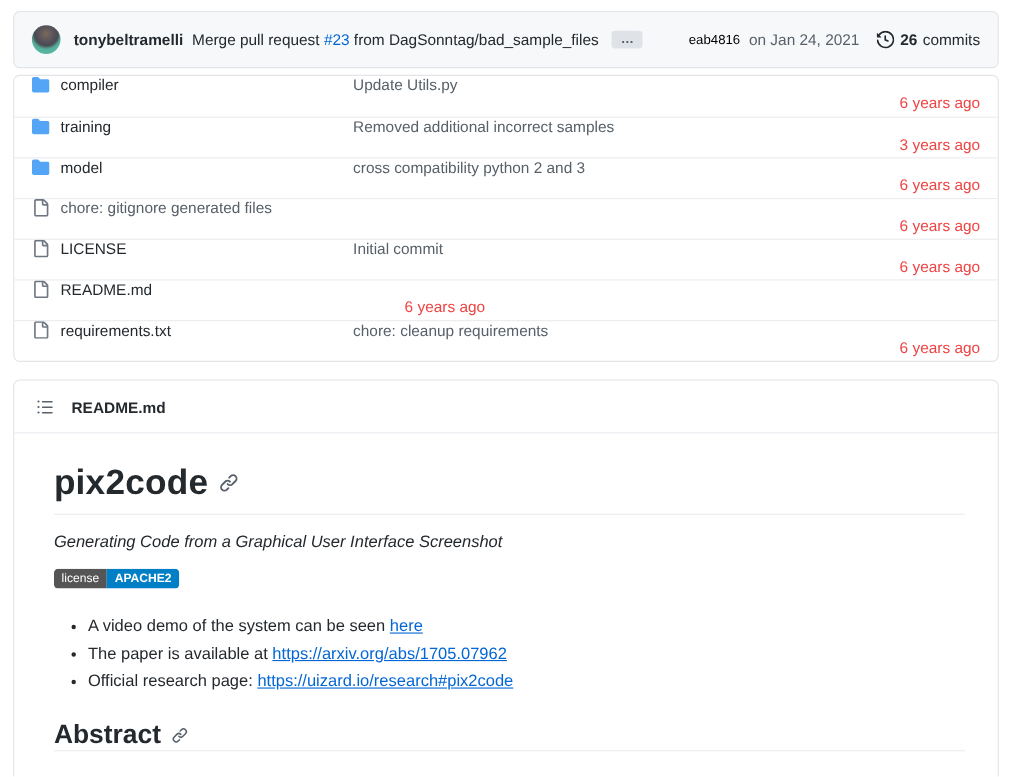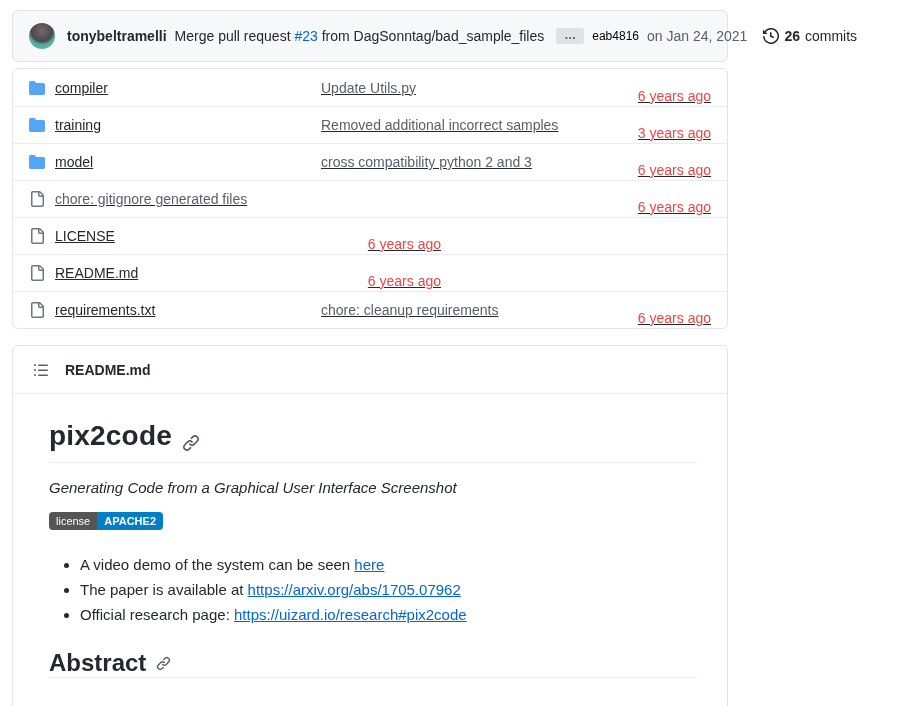--- a/index.html
+++ b/index.html
@@ -10,21 +10,21 @@
     font-size: 14px;
   }
   .page {
     width: 920px;
     height: 706px;
     overflow: hidden;
     position: relative;
     background: #fff;
   }
   .box {
-    width: 716px;
+    width: 896px;
     margin-left: 12px;
     border: 1px solid #e1e4e8;
     border-radius: 6px;
     background: #fff;
   }
 
   
   .commit-bar {
     margin-top: 10px;
     height: 52px;
@@ -79,25 +79,23 @@
     margin-left: 8px;
     text-align: center;
   }
   .commits-link .count { font-weight: 700; }
   .icon-history { color: #24292f; display: inline-flex; }
 
   
   .file-table { margin-top: 6px; }
   .file-row {
     display: flex;
-    align-items: center;
     height: 37px;
     padding: 0 16px;
     border-top: 1px solid #eaecef;
-    text-decoration: underline;
   }
   .file-row:first-child { border-top: none; }
   .col-icon {
     width: 16px;
     display: inline-flex;
     margin-right: 10px;
     flex: 0 0 16px;
   }
   .icon-folder { color: #54a5f5; }
   .icon-file { color: #6e7781; }
@@ -113,25 +111,25 @@
     display: flex;
     align-items: center;
     height: 48px;
     padding: 0 20px;
     border-bottom: 1px solid #eaecef;
   }
   .icon-list { color: #57606a; display: inline-flex; margin-right: 16px; cursor: pointer; }
   .readme-title { font-weight: 700; font-size: 14px; color: #24292e; }
   .readme-body { padding: 26px 30px 40px 36px; }
   h1.md-h1 {
-    font-size: 28px;
+    font-size: 32px;
     font-weight: 700;
     letter-spacing: 0.2px;
     display: flex;
-    align-items: flex-end;
+    align-items: center;
     gap: 10px;
     padding-bottom: 10px;
     border-bottom: 1px solid #eaecef;
     margin-bottom: 16px;
   }
   .icon-link { color: #57606a; display: inline-flex; }
   .md-subtitle {
     font-style: italic;
     font-size: 15px;
     color: #24292e;
@@ -241,20 +239,21 @@
       <span class="col-age">6 years ago</span>
     </div>
 
     <div class="file-row">
       <span class="col-icon icon-file">
           <svg width="16" height="16" viewBox="0 0 16 16" fill="currentColor" aria-hidden="true">
             <path d="M2 1.75C2 .784 2.784 0 3.75 0h6.586c.464 0 .909.184 1.237.513l2.914 2.914c.329.328.513.773.513 1.237v9.586A1.75 1.75 0 0 1 13.25 16h-9.5A1.75 1.75 0 0 1 2 14.25V1.75Zm1.75-.25a.25.25 0 0 0-.25.25v12.5c0 .138.112.25.25.25h9.5a.25.25 0 0 0 .25-.25V6h-2.75A1.75 1.75 0 0 1 9 4.25V1.5H3.75Zm6.75.062V4.25c0 .138.112.25.25.25h2.688l-.011-.013-2.914-2.914-.013-.011Z"></path>
           </svg>
         </span>
       <span class="col-name"><a href="#">LICENSE</a></span>
+      <span class="col-msg"><a href="#">Initial commit</a></span>
       <span class="col-age">6 years ago</span>
     </div>
 
     <div class="file-row">
       <span class="col-icon icon-file">
           <svg width="16" height="16" viewBox="0 0 16 16" fill="currentColor" aria-hidden="true">
             <path d="M2 1.75C2 .784 2.784 0 3.75 0h6.586c.464 0 .909.184 1.237.513l2.914 2.914c.329.328.513.773.513 1.237v9.586A1.75 1.75 0 0 1 13.25 16h-9.5A1.75 1.75 0 0 1 2 14.25V1.75Zm1.75-.25a.25.25 0 0 0-.25.25v12.5c0 .138.112.25.25.25h9.5a.25.25 0 0 0 .25-.25V6h-2.75A1.75 1.75 0 0 1 9 4.25V1.5H3.75Zm6.75.062V4.25c0 .138.112.25.25.25h2.688l-.011-.013-2.914-2.914-.013-.011Z"></path>
           </svg>
         </span>
       <span class="col-name"><a href="#">README.md</a></span>

